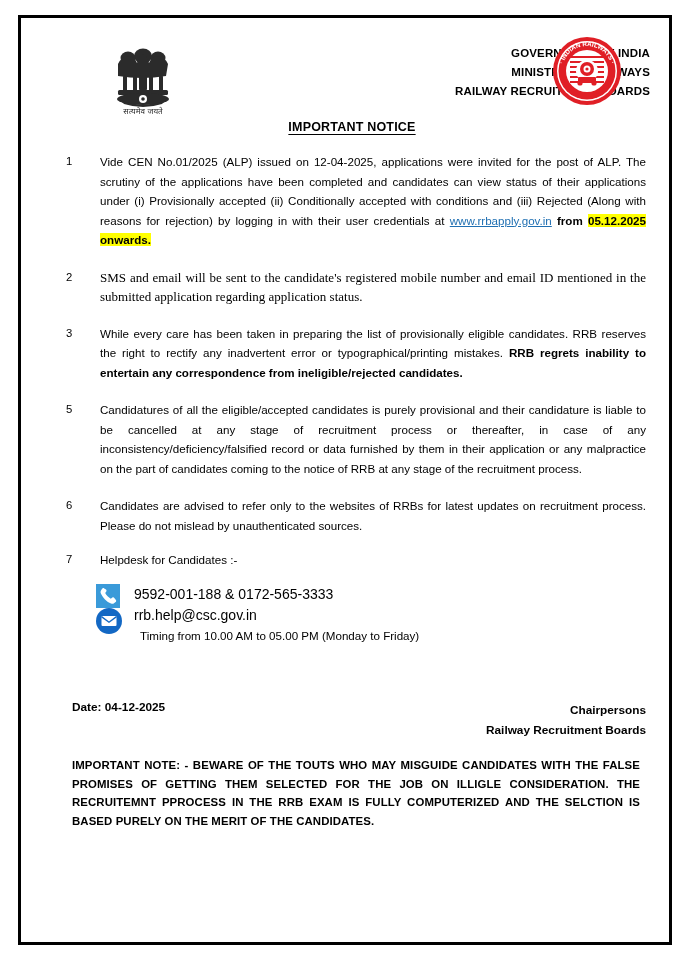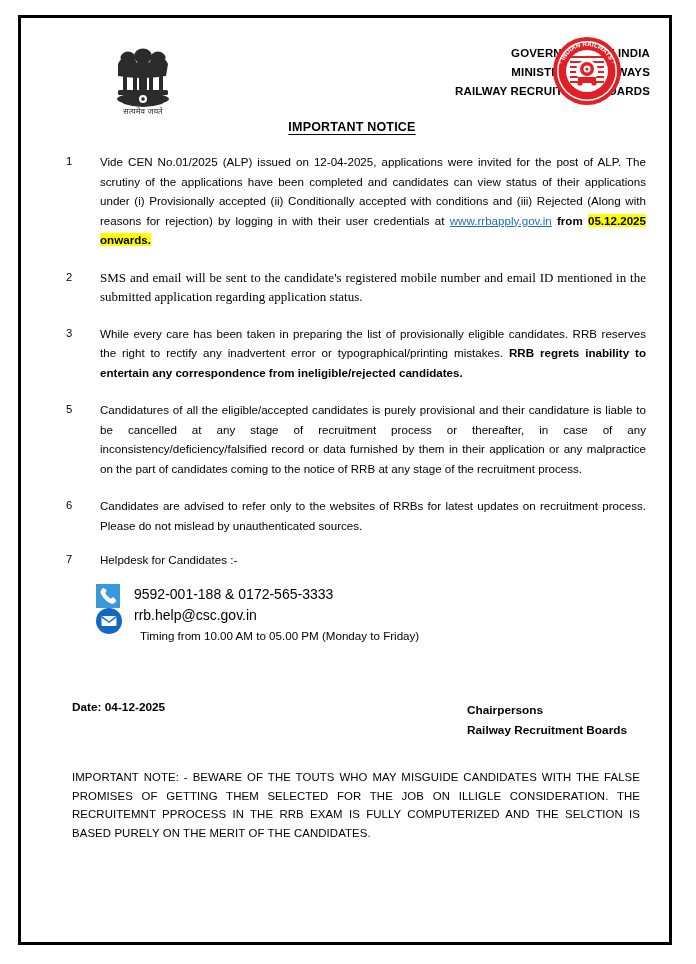--- a/index.html
+++ b/index.html
@@ -185,31 +185,32 @@
     font-size: 11.8px;
     font-weight: bold;
   }
   .sig-date {
     position: absolute;
     left: 18px;
     top: 0;
   }
   .sig-right {
     position: absolute;
-    right: 23px;
+    right: 4px;
     top: 0;
+    text-align: right;
     line-height: 20px;
   }
 
   .important-note {
-    margin-top: 26px;
+    margin-top: 14px;
     margin-left: 18px;
     margin-right: 10px;
     font-size: 11.4px;
-    font-weight: normal;
+    font-weight: bold;
     line-height: 18.5px;
     text-align: justify;
     letter-spacing: 0.1px;
   }
 </style>
 </head>
 <body>
 
 <div id="page">
   <div class="inner">

